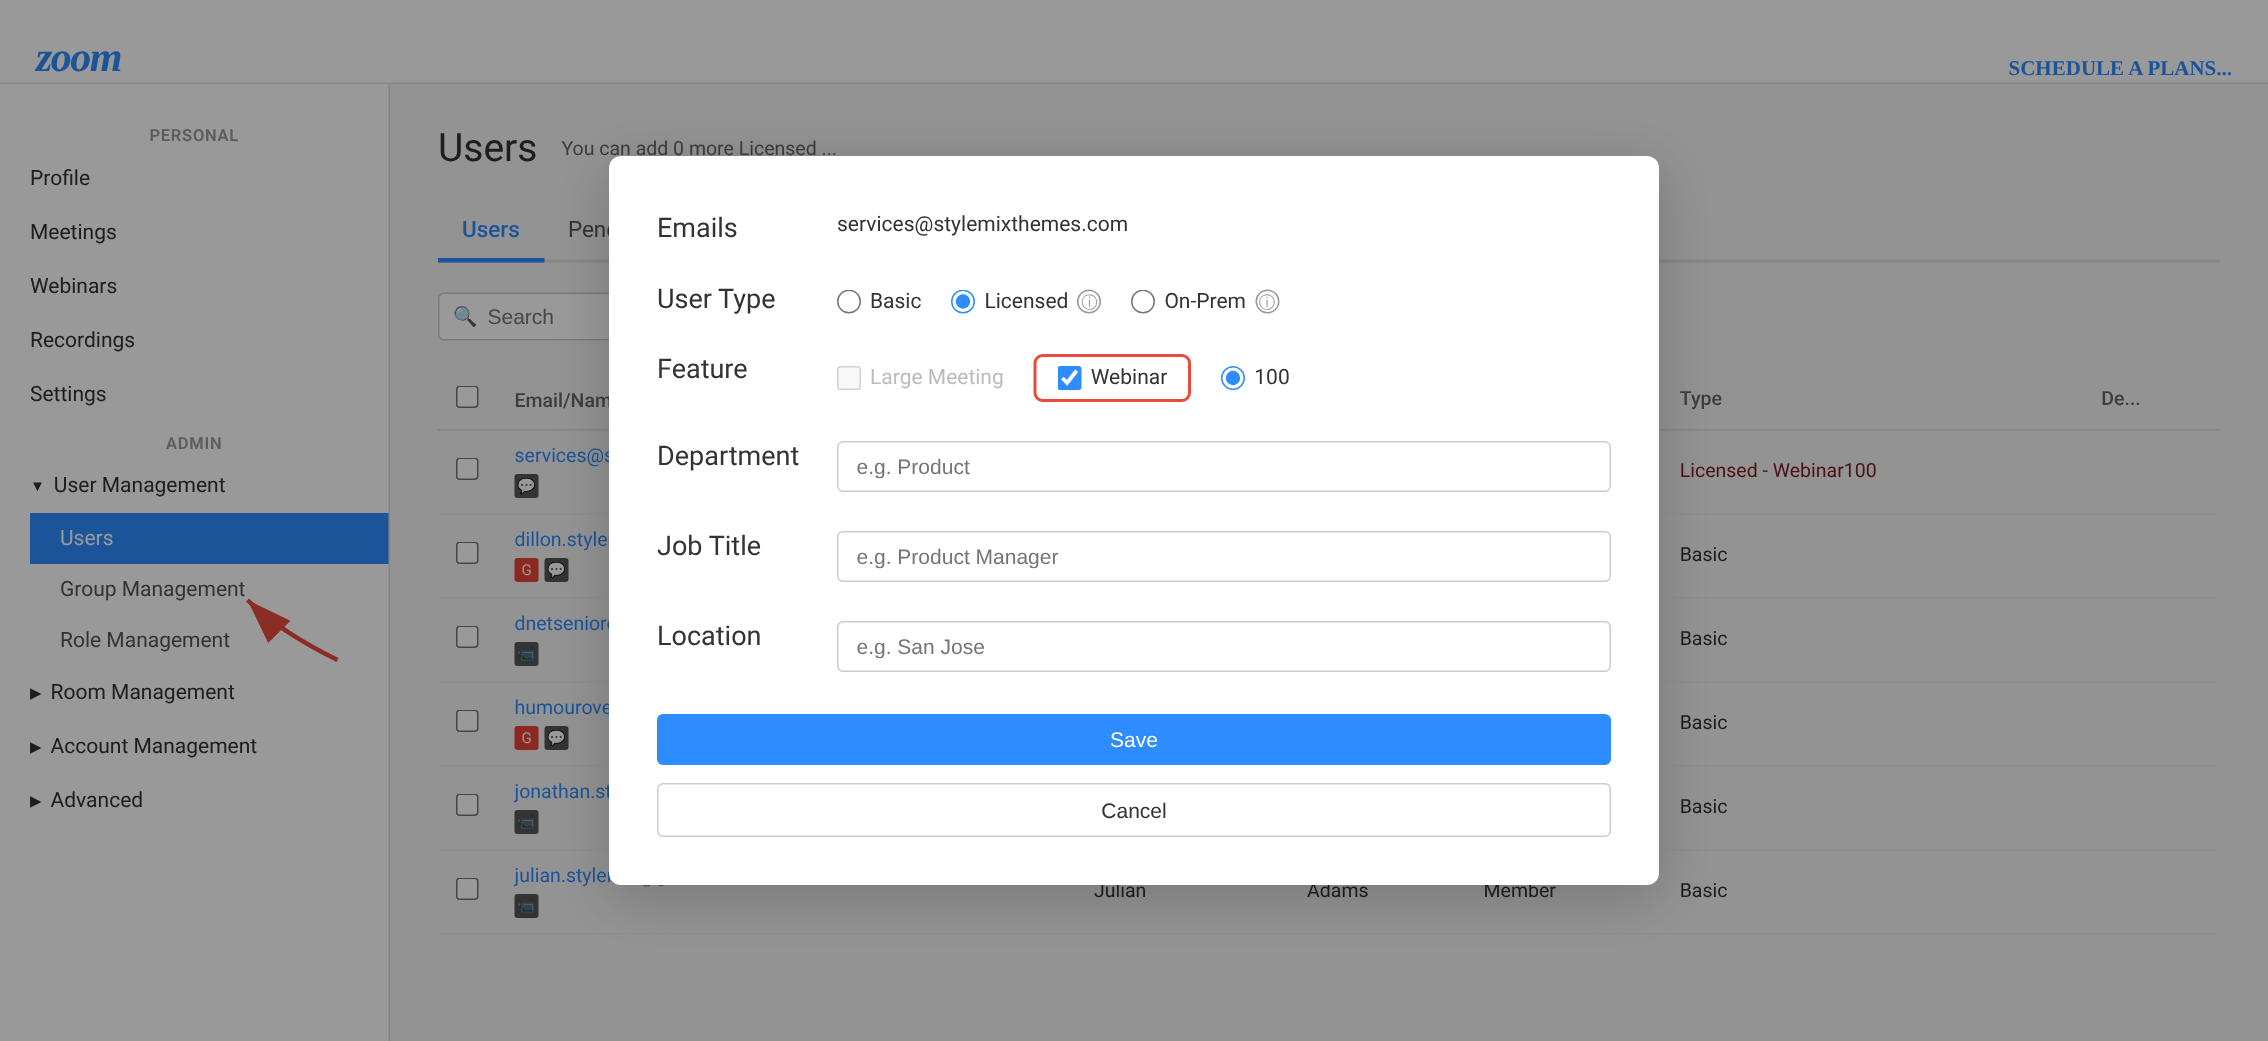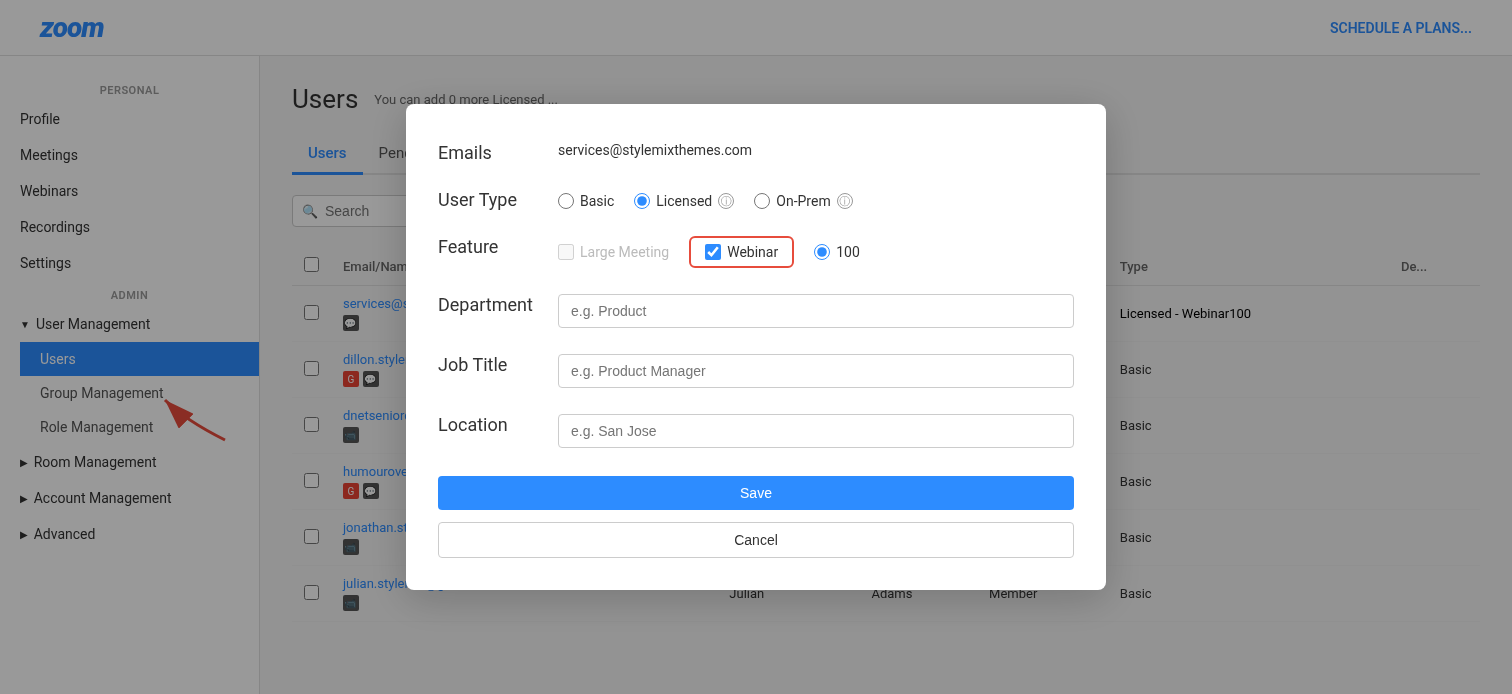--- a/index.html
+++ b/index.html
@@ -1,21 +1,21 @@
 <!DOCTYPE html>
 <html><head>
   <meta charset="utf-8">
   <style>
     * { box-sizing: border-box; margin: 0; padding: 0; }
     body { font-family: -apple-system, BlinkMacSystemFont, 'Segoe UI', Roboto, sans-serif; font-size: 14px; background: #f5f5f5; color: #333; }
 
     
     .top-nav {
-      display: flex; align-items: center; background: #fff; border-bottom: 1px solid #e0e0e0;
-      padding: 0 40px; height: 56px; position: fixed; top: 0; left: 0; right: 0; z-index: 100;
+      display: flex; align-items: flex-end; background: #fff; border-bottom: 1px solid #e0e0e0;
+      padding: 0 24px; height: 56px; position: fixed; top: 0; left: 0; right: 0; z-index: 100; font-family: Liberation Serif, serif;
     }
     .zoom-logo { color: #2D8CFF; font-size: 28px; font-weight: 900; letter-spacing: -1px; margin-right: 32px; font-style: italic; }
     .nav-links { display: flex; gap: 24px; flex: 1; }
     .nav-link { color: #666; text-decoration: none; font-size: 14px; display: flex; align-items: center; gap: 4px; }
     .nav-right { margin-left: auto; }
     .schedule-btn { color: #2D8CFF; font-weight: 600; font-size: 14px; text-decoration: none; }
 
     
     .layout { display: flex; margin-top: 56px; min-height: calc(100vh - 56px); }
 
@@ -52,21 +52,21 @@
     
     .user-table { width: 100%; border-collapse: collapse; }
     .user-table th { text-align: left; padding: 10px 12px; font-size: 13px; color: #666; font-weight: 500; border-bottom: 1px solid #e0e0e0; }
     .user-table td { padding: 10px 12px; font-size: 13px; border-bottom: 1px solid #f0f0f0; vertical-align: middle; }
     .email-name-cell { display: flex; flex-direction: column; gap: 2px; }
     .email-text { color: #2D8CFF; font-size: 13px; }
     .icons-row { display: flex; gap: 4px; margin-top: 2px; }
     .small-icon { width: 16px; height: 16px; background: #555; border-radius: 2px; display: inline-block; font-size: 10px; display: flex; align-items: center; justify-content: center; color: #fff; }
     .checkbox-cell { width: 32px; }
     input[type="checkbox"] { width: 15px; height: 15px; cursor: pointer; }
-    .badge-licensed { color: #000000; font-size: 12px; }
+    .badge-licensed { color: #7f1d1d; font-size: 12px; }
 
     
     .overlay {
       position: fixed; top: 0; left: 0; right: 0; bottom: 0;
       background: rgba(0,0,0,0.4); z-index: 200;
       display: flex; align-items: center; justify-content: center;
     }
 
     
     .modal {

